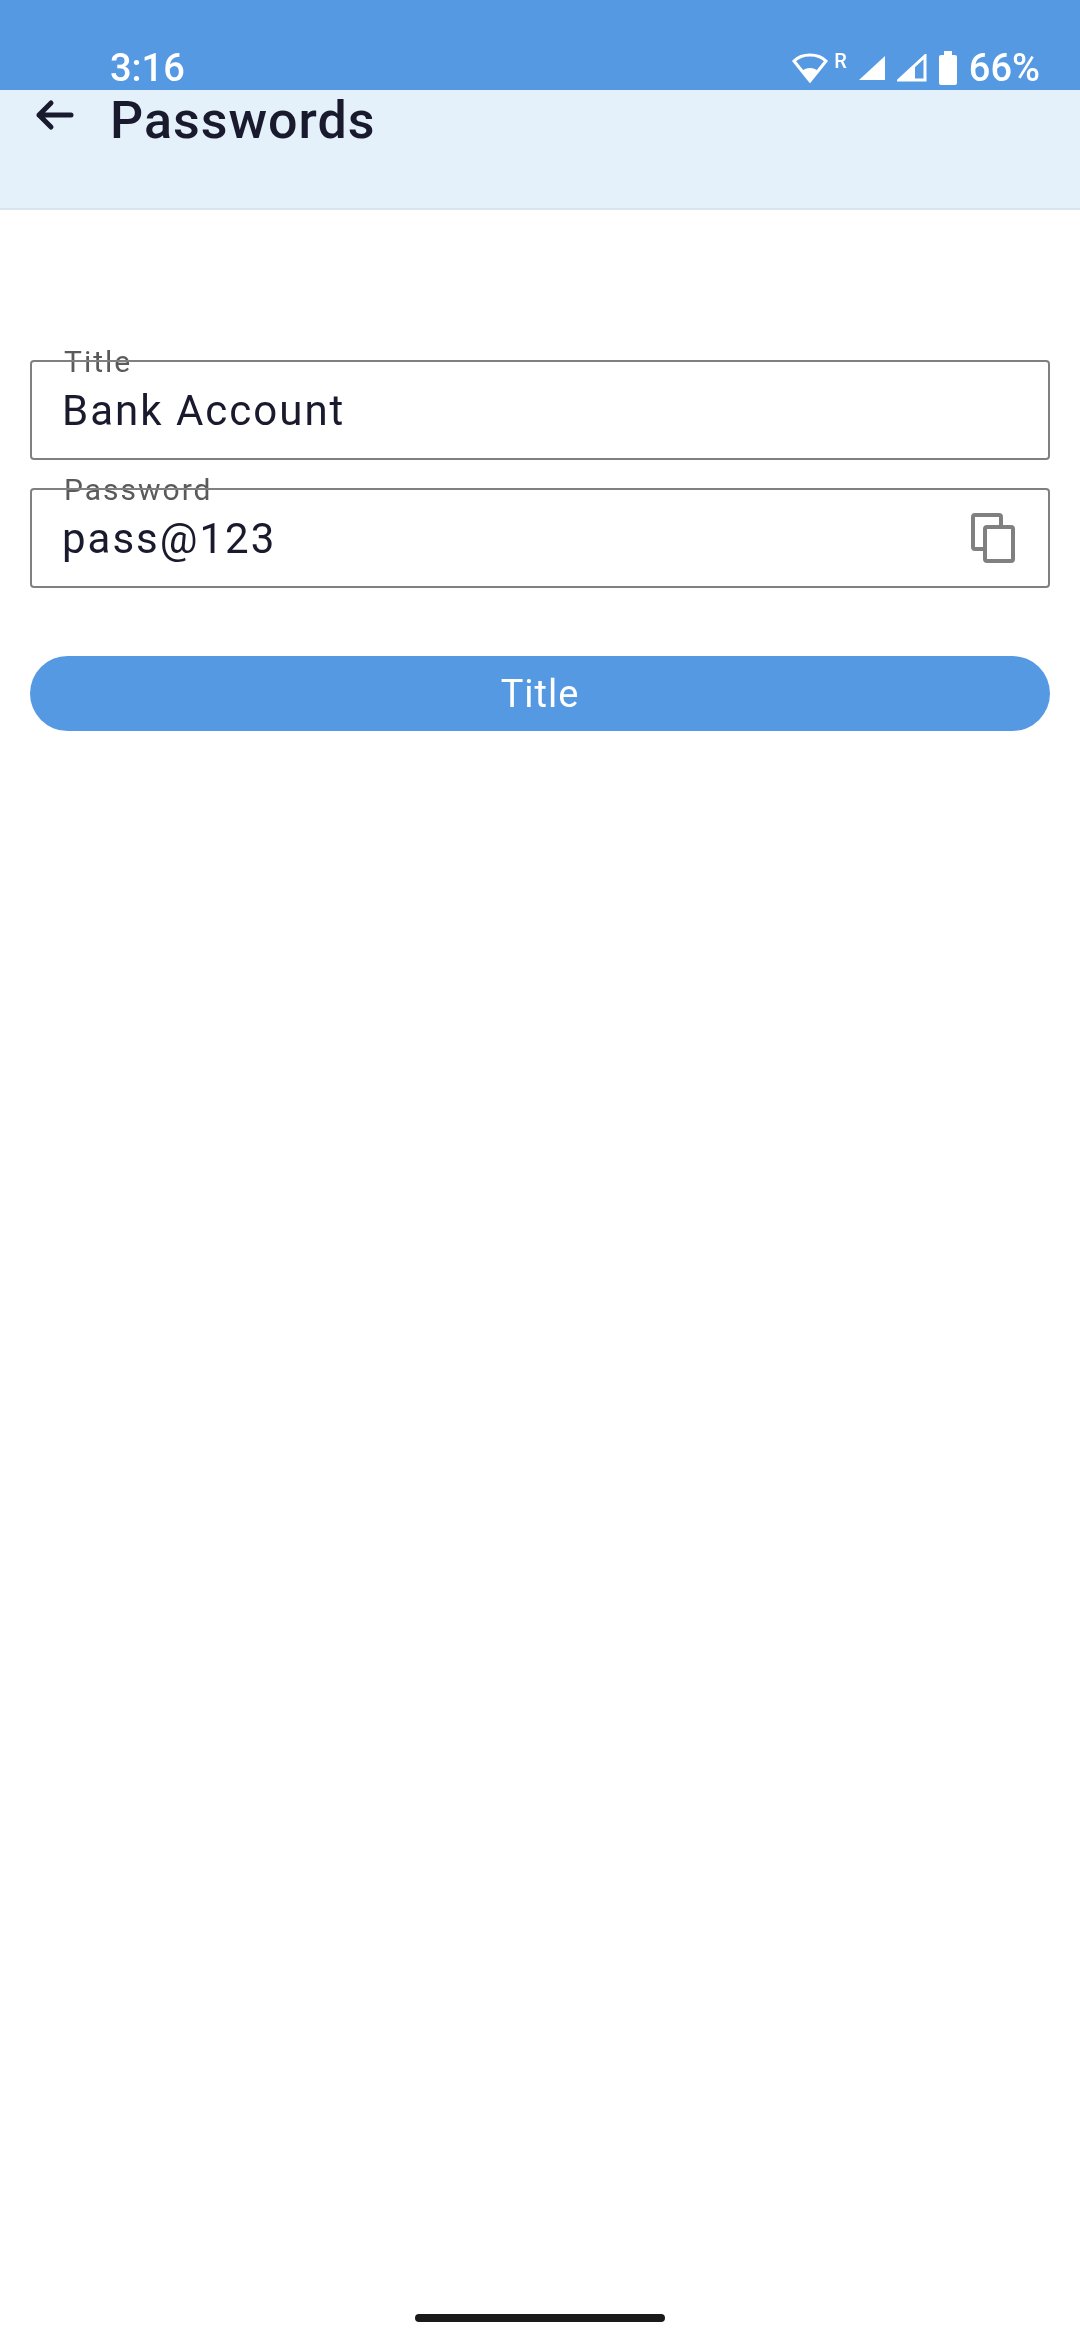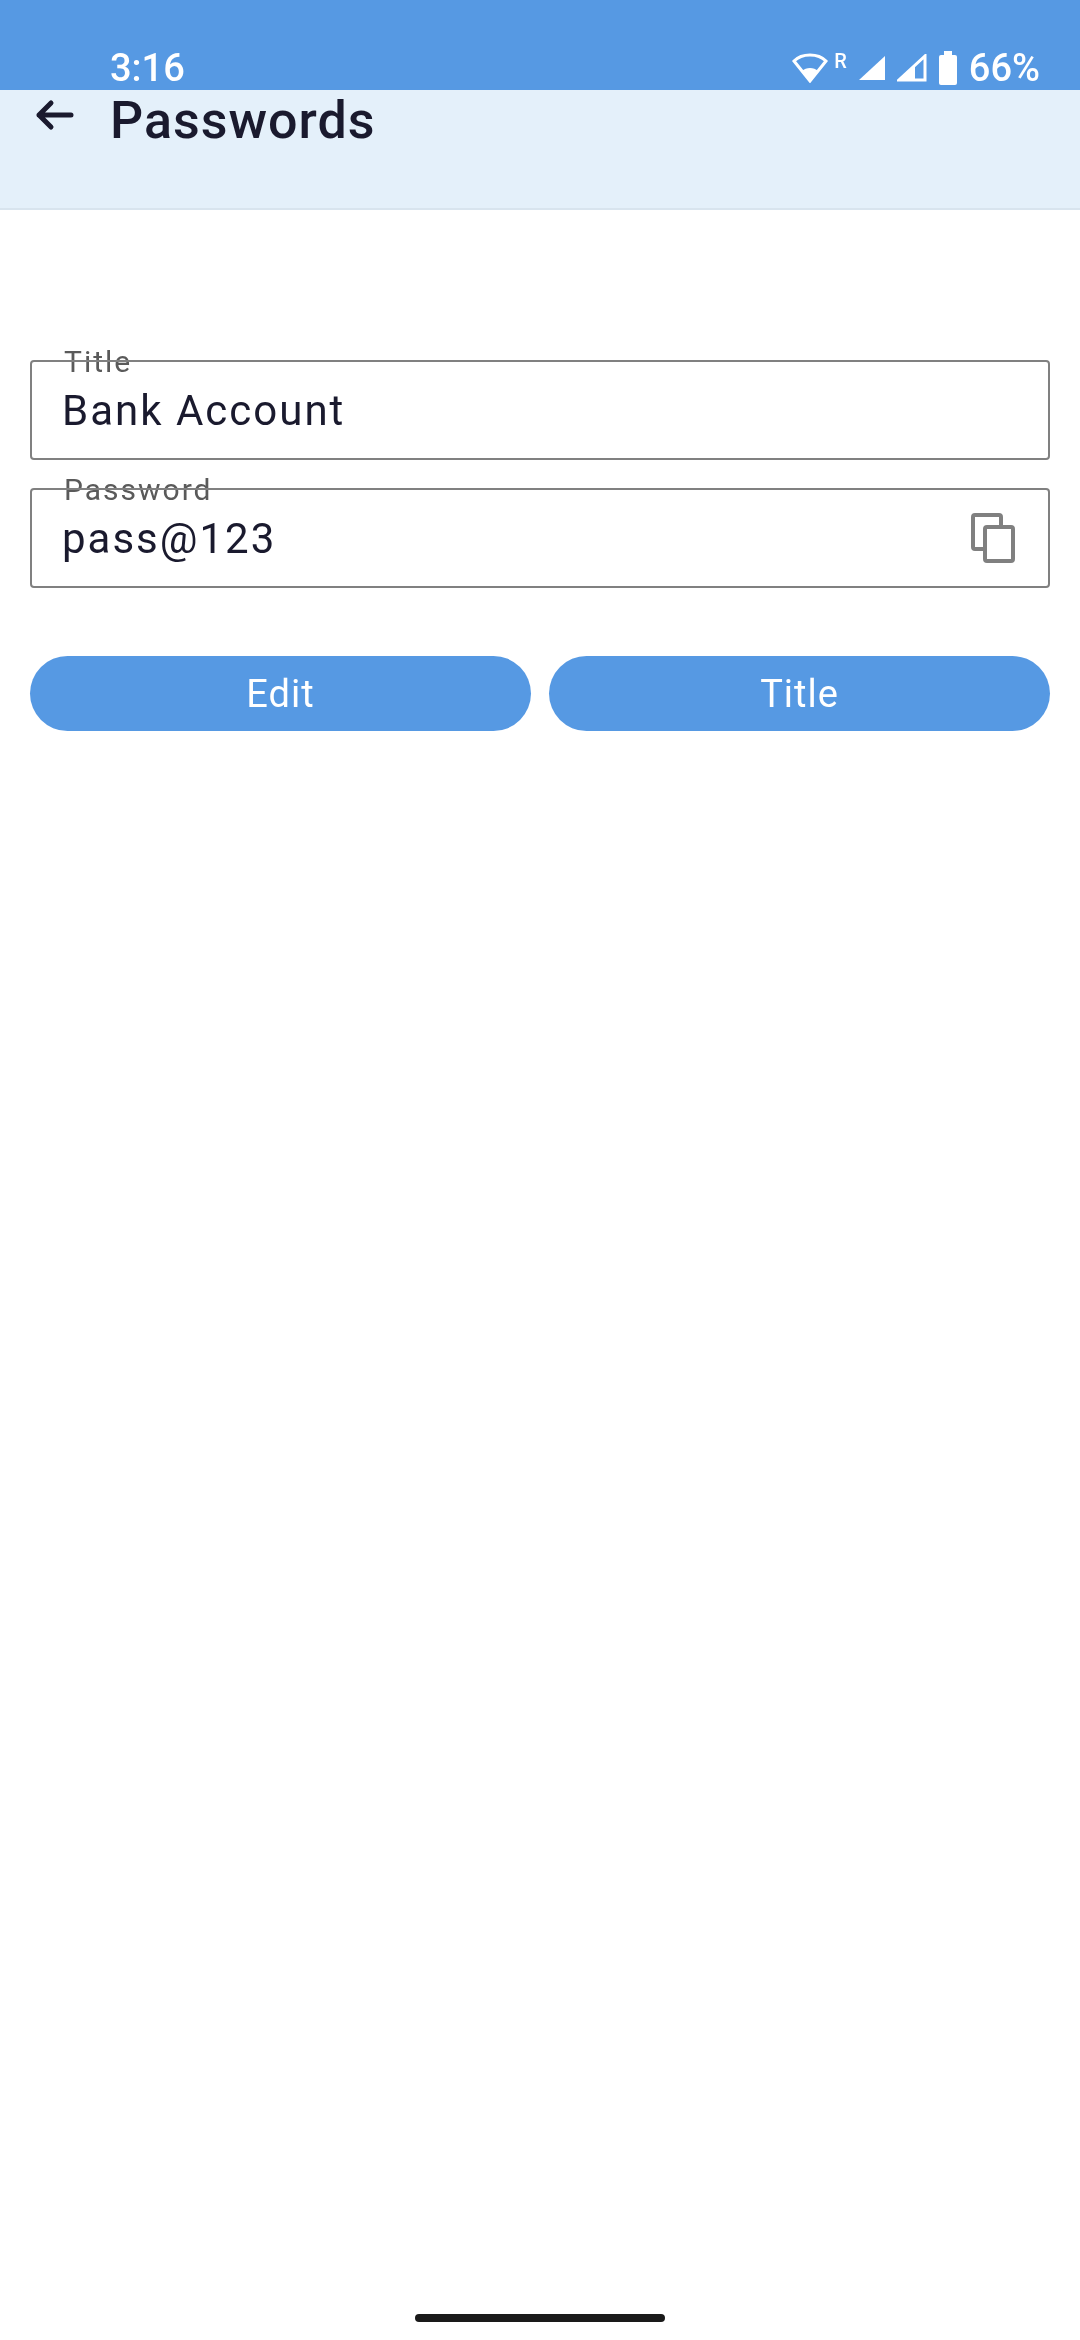--- a/index.html
+++ b/index.html
@@ -180,19 +180,18 @@
       <div class="copy-icon">
         <svg width="44" height="50" viewBox="0 0 44 50">
           <rect x="2" y="2" width="28" height="34" rx="2" fill="none" stroke="#808080" stroke-width="4"></rect>
           <rect x="14" y="14" width="28" height="34" rx="2" fill="#ffffff" stroke="#808080" stroke-width="4"></rect>
         </svg>
       </div>
     </div>
   </div>
 
   <div class="button-row">
-    <button class="action-button">Edit</button>
     <button class="action-button">Title</button>
   </div>
 
 </div>
 
 <div class="nav-bar"></div>
 
 </body></html>

